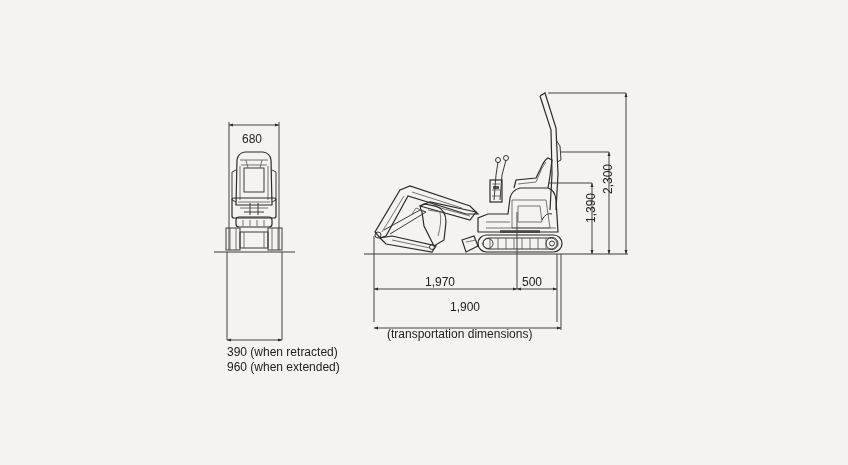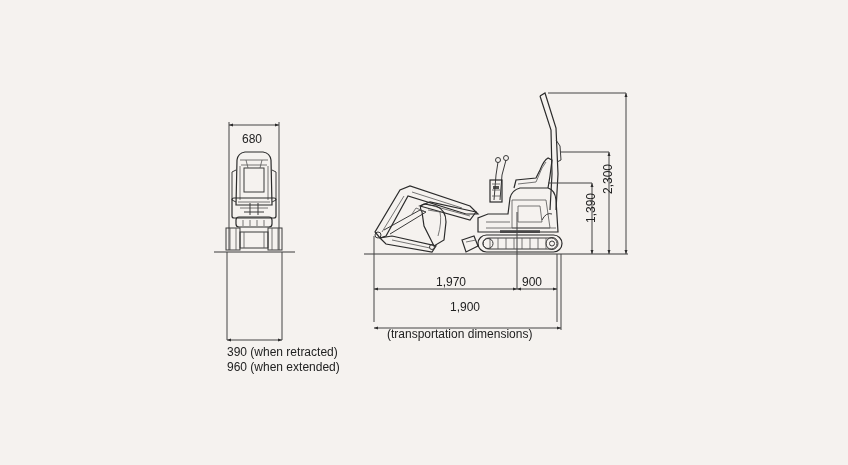--- a/index.html
+++ b/index.html
@@ -152,20 +152,20 @@
     <polygon class="dark" points="626,93 624.5,97 627.5,97"></polygon>
     <polygon class="dark" points="626,254 624.5,250 627.5,250"></polygon>
   </g>
 </svg>
 
 <div class="txt" style="left:242px; top:124px;margin-top:8px;">680</div>
 
 <div class="txt" style="left:227px; top:345px;">390 (when retracted)</div>
 <div class="txt" style="left:227px; top:360px;">960 (when extended)</div>
 
-<div class="txt" style="left:436px; top:275px;">1,970</div>
-<div class="txt" style="left:522px; top:275px;">900</div>
+<div class="txt" style="left:425px; top:275px;">1,970</div>
+<div class="txt" style="left:522px; top:275px;">500</div>
 
 <div class="txt" style="left:450px; top:300px;">1,900</div>
 <div class="txt" style="left:387px; top:313px;margin-top:14px;">(transportation dimensions)</div>
 
 <div class="txt vert" style="left:573px; top:201px; width:36px; text-align:center;">1,390</div>
 <div class="txt vert" style="left:590px; top:172px; width:36px; text-align:center;">2,300</div>
 
 </body></html>

